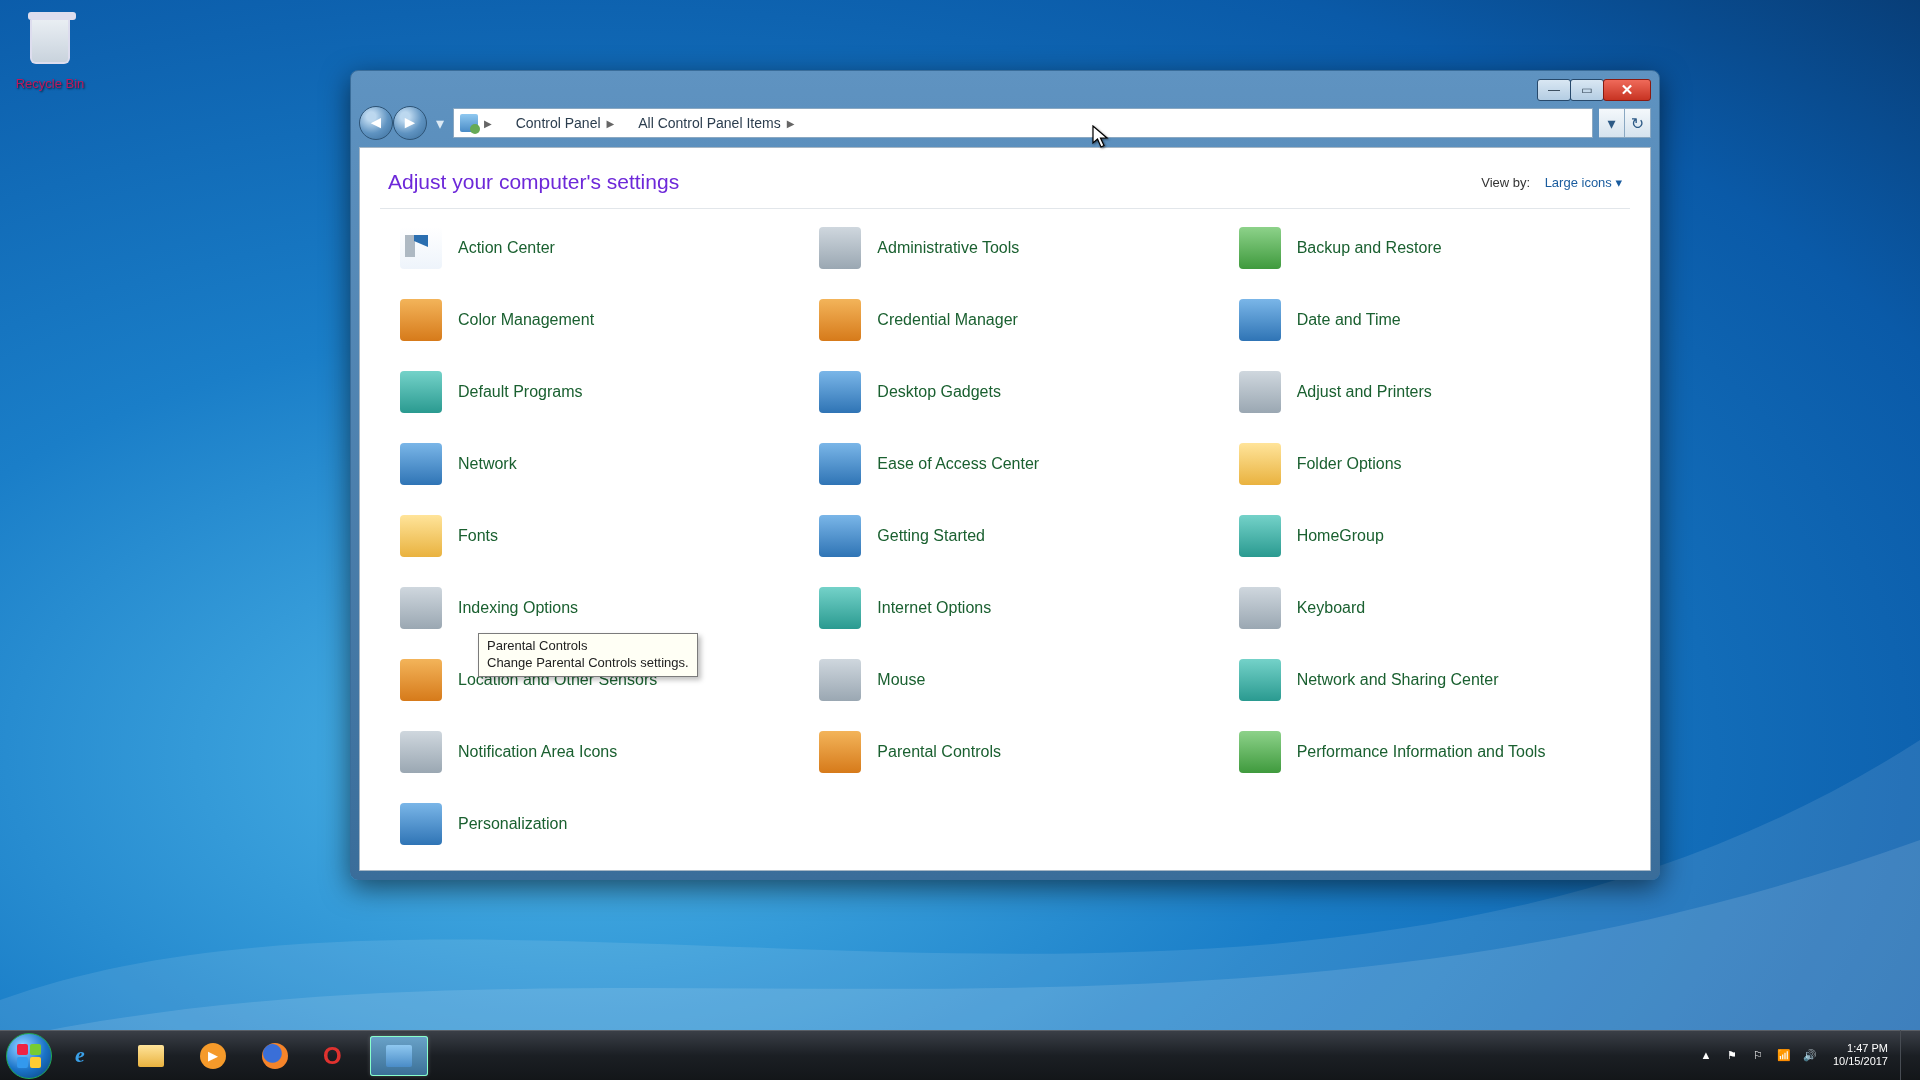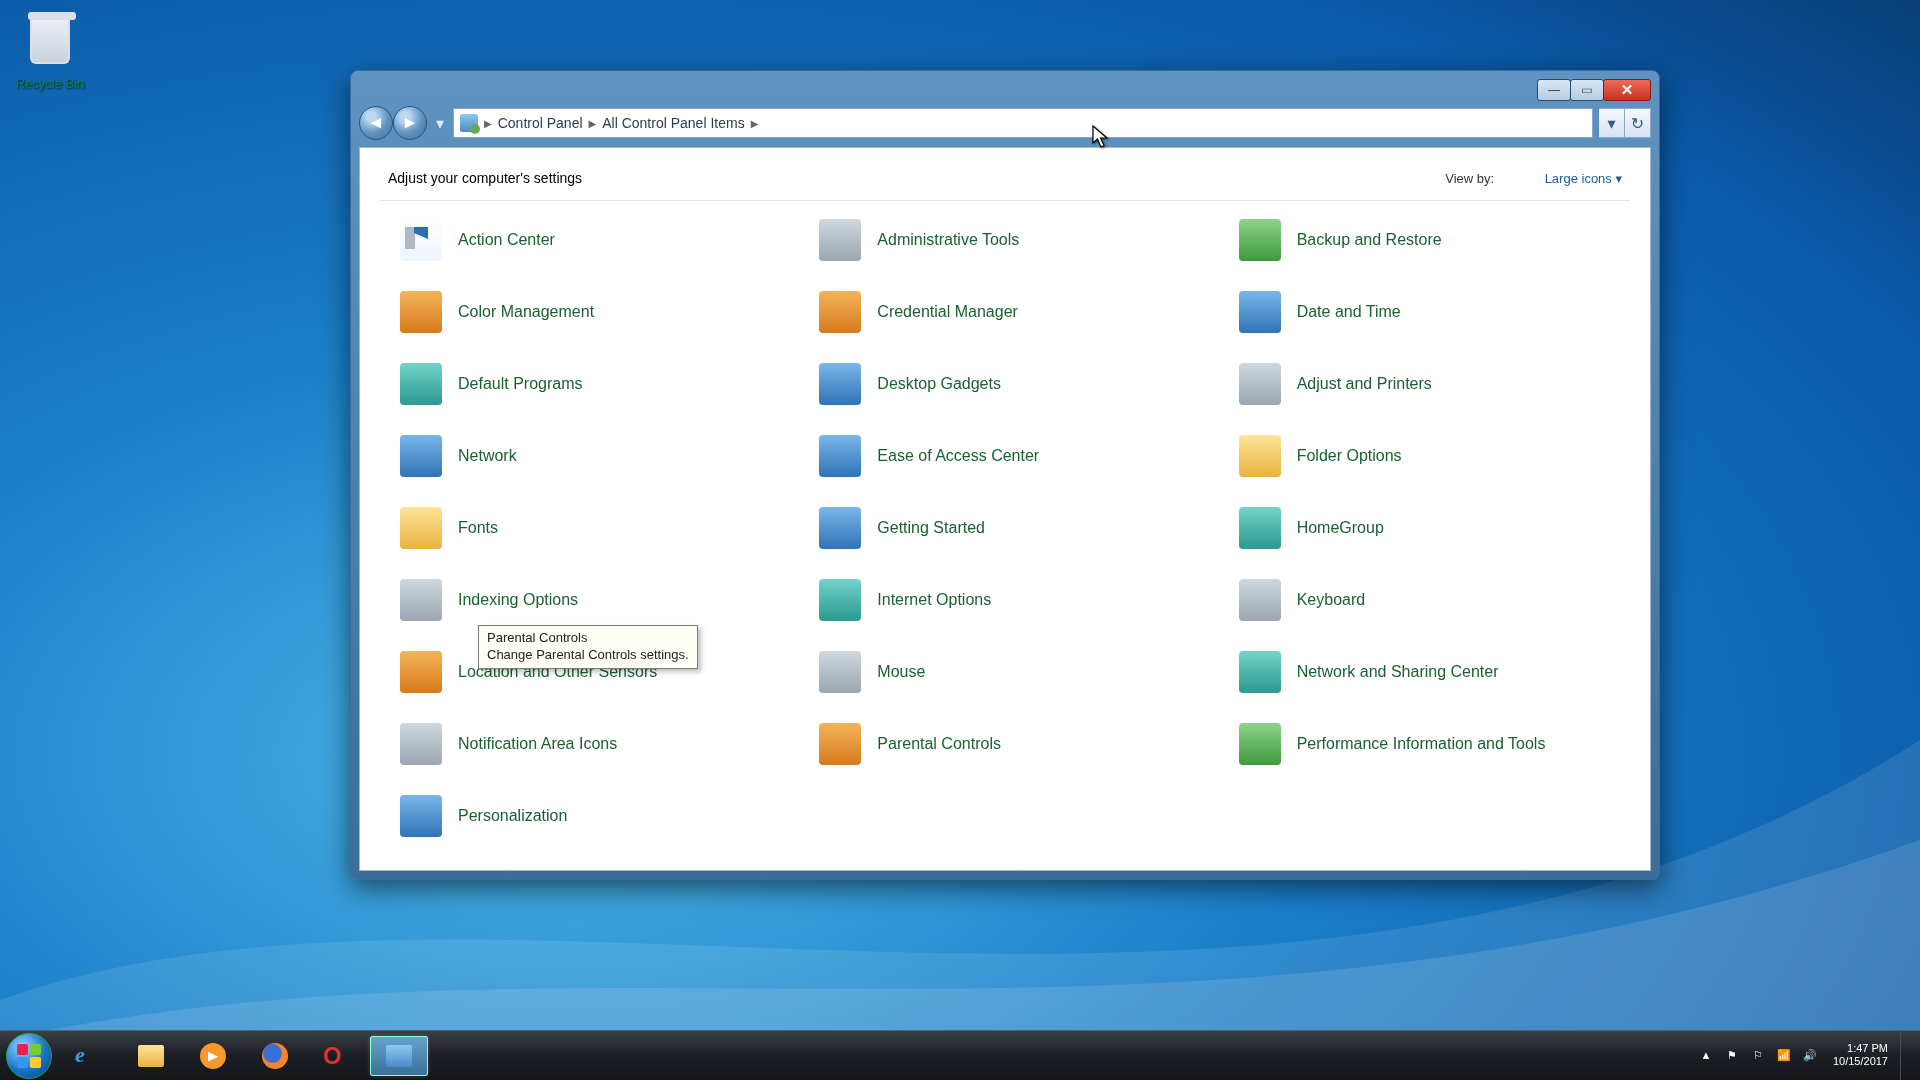--- a/index.html
+++ b/index.html
@@ -3,21 +3,21 @@
 <meta charset="utf-8">
 <style>
 * { margin: 0; padding: 0; box-sizing: border-box; font-family: "Segoe UI", Tahoma, sans-serif; }
 body {
   width: 1920px; height: 1080px; overflow: hidden; position: relative;
   background: radial-gradient(ellipse at 30% 70%, #4eb6e8 0%, #1a7ec8 40%, #0a5aa8 80%, #083e78 100%);
 }
 .desktop-swoosh {
   position: absolute; left: 0; bottom: 0; width: 1920px; height: 500px; pointer-events: none;
 }
-.desktop-icon { position: absolute; top: 12px; left: 10px; width: 80px; text-align: center; color: #15803d; cursor: pointer; }
+.desktop-icon { position: absolute; top: 12px; left: 10px; width: 80px; text-align: center; color: #be185d; cursor: pointer; }
 .desktop-icon .icon-graphic { width: 44px; height: 52px; margin: 0 auto 4px auto; position: relative; }
 .desktop-icon .bin {
   width: 40px; height: 44px; border: 2px solid #dde; border-top: none;
   border-radius: 0 0 6px 6px; margin: 8px auto 0 auto; background: linear-gradient(#e9eef3,#c9d3dd);
   position: relative;
 }
 .desktop-icon .bin:before { content:""; position:absolute; top:-8px; left:-4px; width:48px; height:8px; background:#dde; border-radius:3px; }
 .desktop-icon .label { font-size: 13px; text-shadow: 1px 1px 2px rgba(0,0,0,.7); }
 
 
@@ -73,42 +73,42 @@
   background: radial-gradient(circle at 35% 30%, #bcd8ef 0 15%, #5f93c1 55%, #3a6d9a);
   color:#fff; display:flex; align-items:center; justify-content:center; font-size:17px; cursor:pointer;
 }
 .nav-drop { width:14px; height:34px; color:#dbe9f4; display:flex; align-items:center; justify-content:center; cursor:pointer; }
 .address-bar {
   flex:1; height:30px; background:#fff; border:1px solid #8aa8c2; display:flex; align-items:center;
   padding:0 6px; gap:6px; font-size:14px; color:#2b3d4e;
 }
 .address-bar .cp-icon { width:18px; height:18px; background: linear-gradient(#8fc8f0,#4a8cc7); border-radius:2px; position:relative; }
 .address-bar .cp-icon:after{ content:""; position:absolute; right:-2px; bottom:-2px; width:10px; height:10px; background:#6a5; border-radius:50%; }
-.address-bar .crumb { cursor:pointer; }
+.address-bar .crumb { cursor:pointer;margin-left:18px; }
 .address-bar .chev { color:#666; font-size:10px; }
 .addr-btns { display:flex; }
 .addr-btn { width:26px; height:30px; background:linear-gradient(#f4f8fb,#d6e3ee); border:1px solid #8aa8c2; border-left:none; display:flex; align-items:center; justify-content:center; color:#2d5a86; cursor:pointer; }
 .search-box {
   width:310px; height:30px; background:#fff; border:1px solid #8aa8c2; display:flex; align-items:center;
   padding: 0 6px; margin-left:4px;
 }
 .search-box input { flex:1; border:none; outline:none; font-size:14px; color:#333; font-style:italic; }
 .search-box input::placeholder { color:#9aa6b0; }
 .search-box .mag { color:#3a6d9a; font-size:15px; }
 
 .content {
   flex:1; background:#fff; border:1px solid #a6b6c4; display:flex; flex-direction:column; overflow:hidden;
 }
 .content-header {
   display:flex; justify-content:space-between; align-items:center;
   padding: 22px 28px 14px 28px;
 }
-.content-header h2 { font-size:14px; font-weight:400; color:#000000; }
+.content-header h2 { font-size:21px; font-weight:400; color:#6d28d9; }
 .view-by { font-size:13px; color:#333; }
-.view-by .link { color:#1a5c9e; cursor:pointer;margin-left:36px; }
+.view-by .link { color:#1a5c9e; cursor:pointer; }
 .content-sep { border-top:1px solid #e2e6ea; margin: 0 20px; }
 .items-wrap { flex:1; overflow-y:auto; position:relative; padding: 14px 8px 8px 34px; }
 .items-grid {
   display:grid; grid-template-columns: repeat(3, 1fr);
   column-gap: 10px; row-gap: 22px; align-content:start;
 }
 .cp-item {
   display:flex; align-items:center; gap:16px; padding:4px 6px; cursor:pointer;
   font-size:16px; color:#1a5c1f; color:#1a6b2f;
 }

